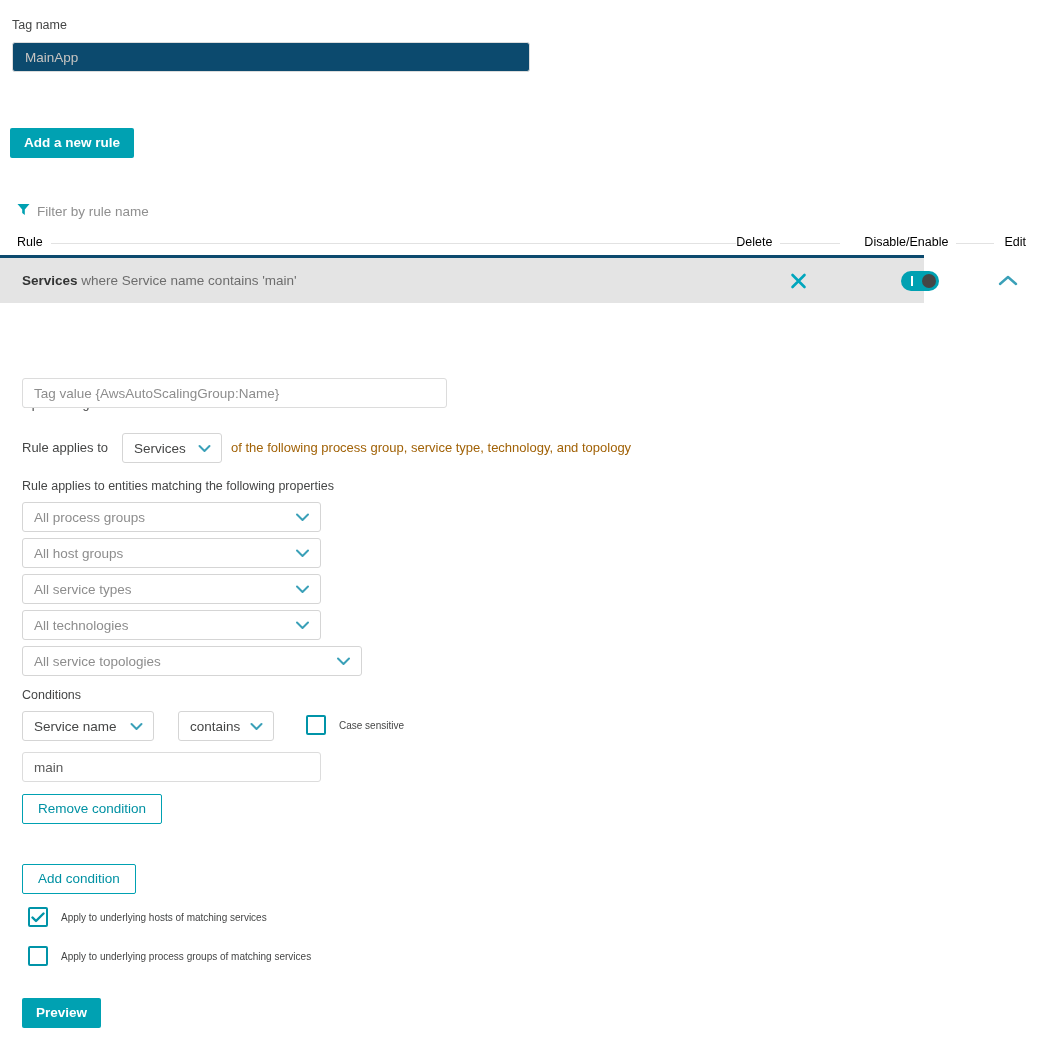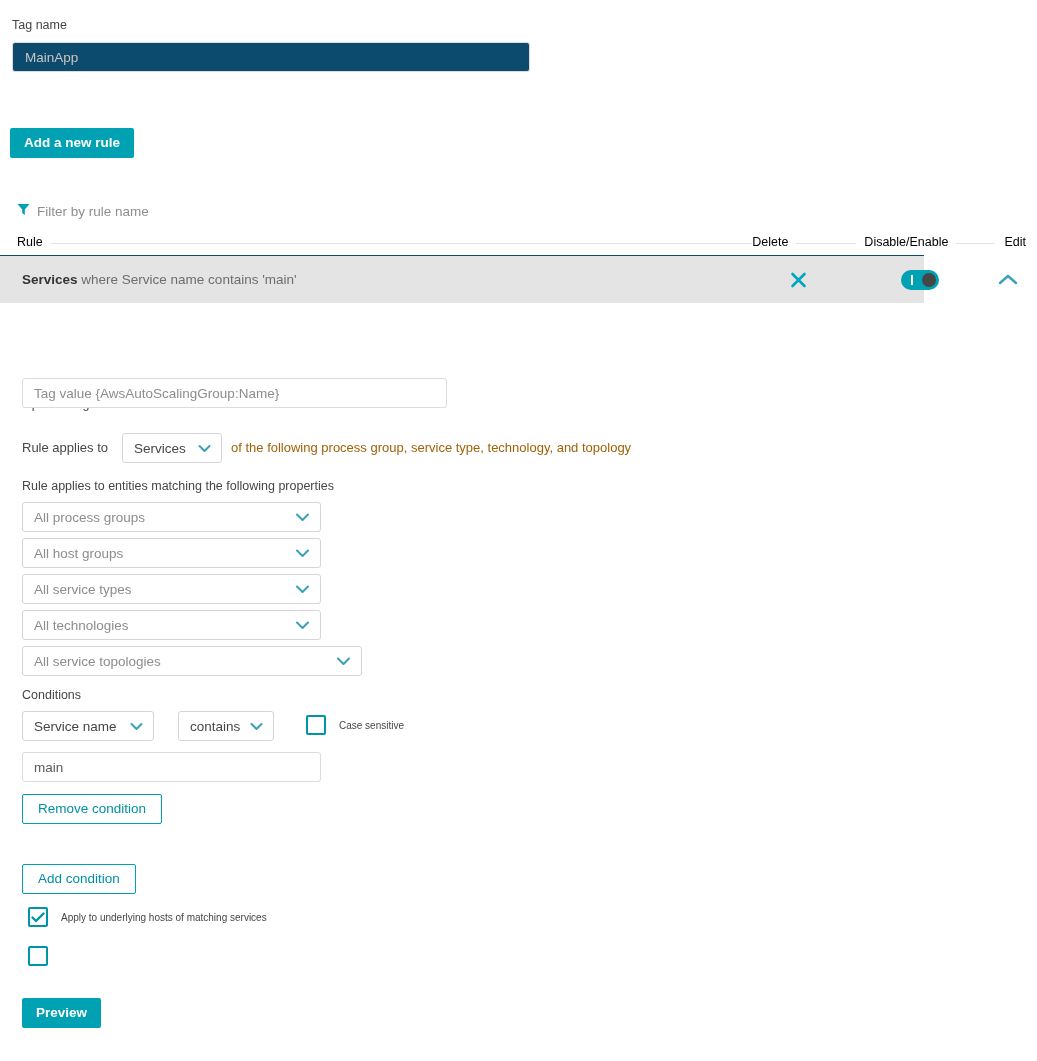--- a/index.html
+++ b/index.html
@@ -96,21 +96,21 @@
   }
   .th-gap.small { width: 38px; }
   .th-gap.pre-delete { width: 58px; }
 
   
   .rule-row {
     box-sizing: border-box;
     width: 924px;
     height: 48px;
     background: #e4e4e4;
-    border-top: 1px solid #0c4a6e;
+    border-top: 3px solid #0c4a6e;
     display: flex;
     align-items: center;
     position: relative;
   }
   .rule-desc {
     position: absolute;
     left: 22px;
     font-size: 13.5px;
     color: #6d6d6d;
     white-space: nowrap;
@@ -260,21 +260,21 @@
   </span>
   <span class="filter-text">Filter by rule name</span>
 </div>
 
 <div class="abs table-head" style="left:17px; top:235px;">
   <span class="th-label">Rule</span>
   <span class="th-rule-line"></span>
   <span class="th-gap pre-delete"></span>
   <span class="th-label" style="margin:0 0 0 0;">Delete</span>
   <span class="th-gap" style="margin:0 0 0 8px;"></span>
-  <span class="th-label" style="margin-left:8px;">Disable/Enable</span>
+  <span class="th-label" style="margin-left:24px;">Disable/Enable</span>
   <span class="th-gap small" style="margin:0 0 0 8px;"></span>
   <span class="th-label" style="margin-left:10px;">Edit</span>
 </div>
 
 <div class="abs rule-row" style="left:0; top:255px;">
   <div class="rule-desc">
     <b>Services</b><span> where Service name contains 'main'</span>
   </div>
 
   <span class="icon-x">
@@ -393,15 +393,16 @@
   <span class="cb">
     <svg width="14" height="11" viewBox="0 0 14 11">
         <path d="M1.5 5.5 L5 9 L12.5 1.5" stroke="#0094a8" stroke-width="2.4" fill="none" stroke-linecap="round" stroke-linejoin="round"></path>
       </svg>
   </span>
   <span class="cb-label">Apply to underlying hosts of matching services</span>
 </div>
 
 <div class="abs cb-row" style="left:28px; top:946px;">
   <span class="cb"></span>
+  <span class="cb-label">Apply to underlying process groups of matching services</span>
 </div>
 
 <button class="abs btn-primary" style="left:22px; top:998px; font-weight:bold;">Preview</button>
 
 </body></html>

